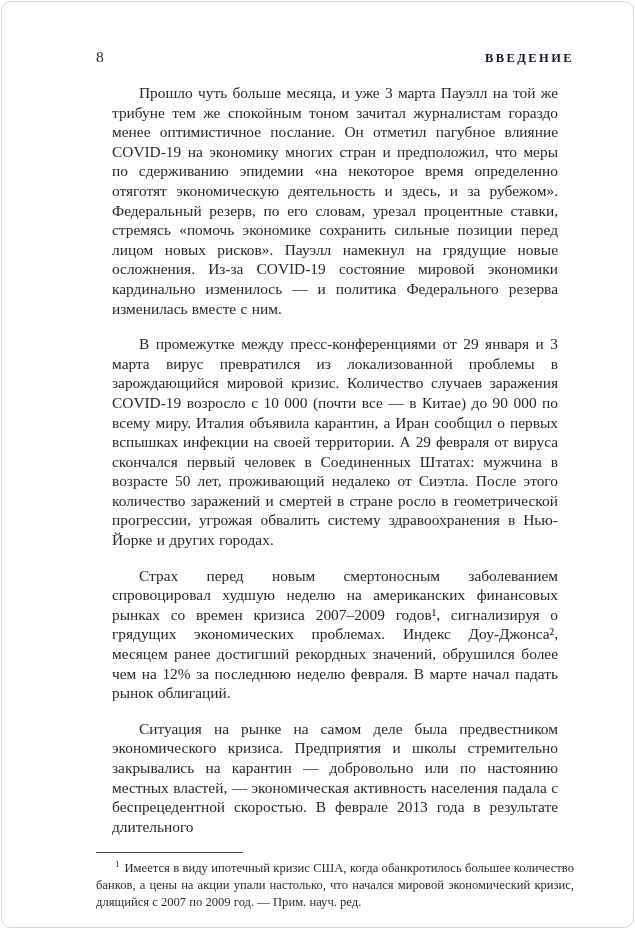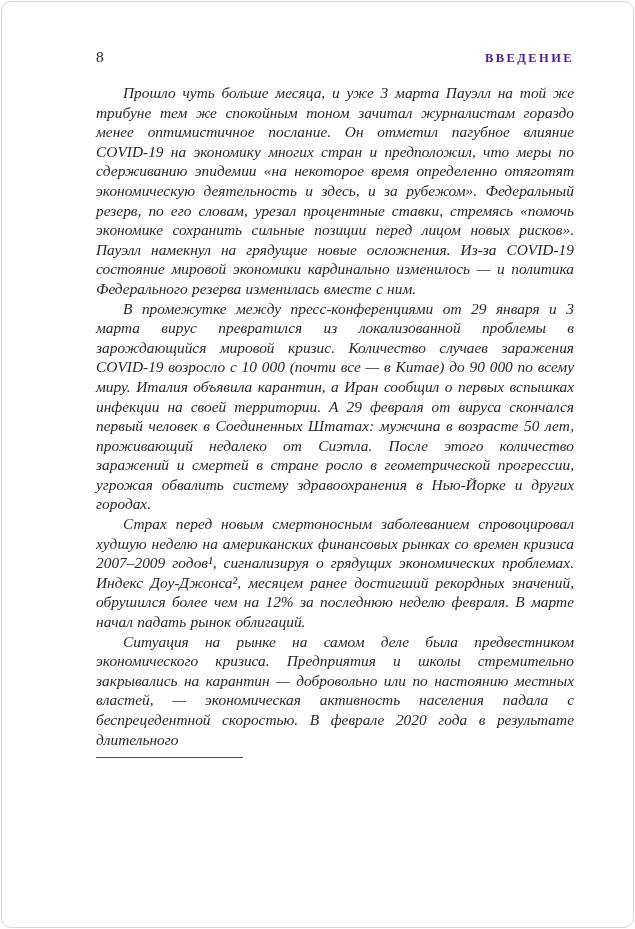--- a/index.html
+++ b/index.html
@@ -30,31 +30,30 @@
     margin-bottom: 17px;
   }
   .page-number {
     font-size: 15.5px;
     color: #2a2a2a;
   }
   .chapter-header {
     font-size: 12.5px;
     font-weight: bold;
     letter-spacing: 2.4px;
-    color: #4c1d95;
+    color: #0f172a;
   }
   .body-text p {
-    margin: 0;
+    margin: 16px;
     padding: 0;
     text-align: justify;
     text-indent: 27px;
     font-size: 15.4px;
     line-height: 19.6px;
     word-spacing: 0.5px;
-    font-style: italic;
   }
   .footnotes {
     margin-top: 8px;
     font-size: 12.6px;
     line-height: 16.8px;
     color: #2c2c2c;
   }
   .footnote-separator {
     width: 147px;
     height: 1px;
@@ -79,22 +78,23 @@
 
   <div class="header-row">
     <span class="page-number">8</span>
     <span class="chapter-header">ВВЕДЕНИЕ</span>
   </div>
 
   <div class="body-text">
     <p>Прошло чуть больше месяца, и уже 3 марта Пауэлл на той же трибуне тем же спокойным тоном зачитал журналистам гораздо менее оптимистичное послание. Он отметил пагубное влияние COVID-19 на экономику многих стран и предположил, что меры по сдерживанию эпидемии «на некоторое время определенно отяготят экономическую деятельность и здесь, и за рубежом». Федеральный резерв, по его словам, урезал процентные ставки, стремясь «помочь экономике сохранить сильные позиции перед лицом новых рисков». Пауэлл намекнул на грядущие новые осложнения. Из-за COVID-19 состояние мировой экономики кардинально изменилось — и политика Федерального резерва изменилась вместе с ним.</p>
     <p>В промежутке между пресс-конференциями от 29 января и 3 марта вирус превратился из локализованной проблемы в зарождающийся мировой кризис. Количество случаев заражения COVID-19 возросло с 10 000 (почти все — в Китае) до 90 000 по всему миру. Италия объявила карантин, а Иран сообщил о первых вспышках инфекции на своей территории. А 29 февраля от вируса скончался первый человек в Соединенных Штатах: мужчина в возрасте 50 лет, проживающий недалеко от Сиэтла. После этого количество заражений и смертей в стране росло в геометрической прогрессии, угрожая обвалить систему здравоохранения в Нью-Йорке и других городах.</p>
     <p>Страх перед новым смертоносным заболеванием спровоцировал худшую неделю на американских финансовых рынках со времен кризиса 2007–2009 годов¹, сигнализируя о грядущих экономических проблемах. Индекс Доу-Джонса², месяцем ранее достигший рекордных значений, обрушился более чем на 12% за последнюю неделю февраля. В марте начал падать рынок облигаций.</p>
-    <p>Ситуация на рынке на самом деле была предвестником экономического кризиса. Предприятия и школы стремительно закрывались на карантин — добровольно или по настоянию местных властей, — экономическая активность населения падала с беспрецедентной скоростью. В феврале 2020 года в результате длительного</p>
+    <p>Ситуация на рынке на самом деле была предвестником экономического кризиса. Предприятия и школы стремительно закрывались на карантин — добровольно или по настоянию местных властей, — экономическая активность населения падала с беспрецедентной скоростью. В феврале 2013 года в результате длительного</p>
   </div>
 
   <div class="footnotes">
     <div class="footnote-separator"></div>
 
+    <p class="footnote"><sup>1</sup><span>Имеется в виду ипотечный кризис США, когда обанкротилось большее количество банков, а цены на акции упали настолько, что начался мировой экономический кризис, длящийся с 2007 по 2009 год. — Прим. науч. ред.</span></p>
 
   </div>
 
 </div>
 
 </body></html>

